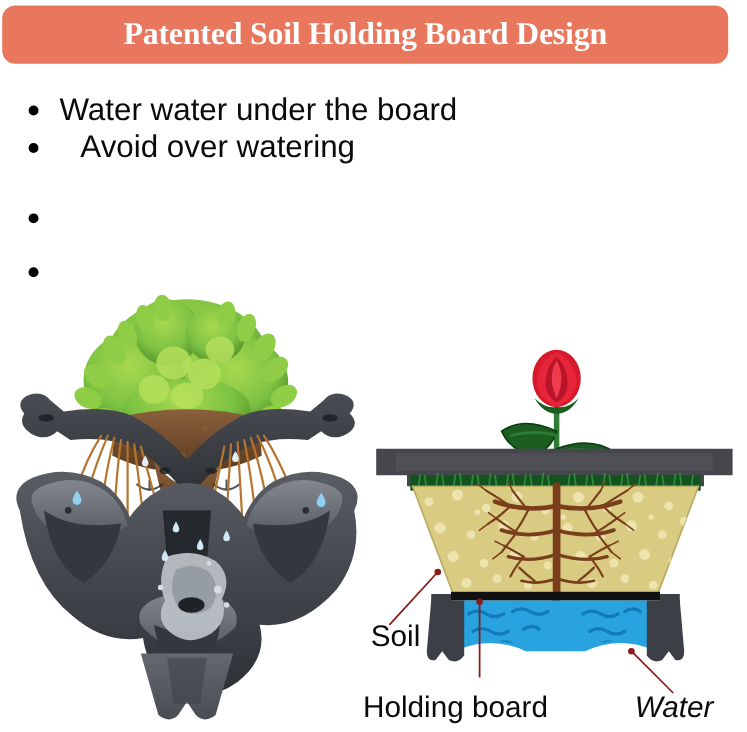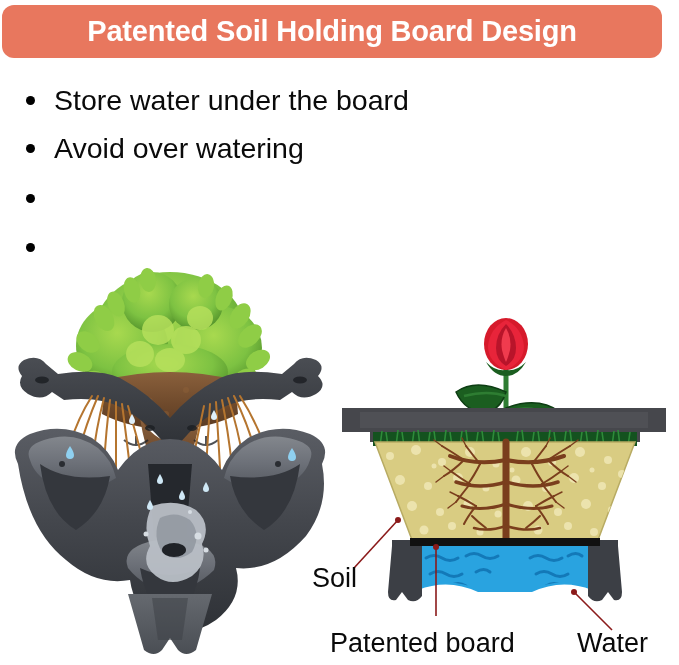--- a/index.html
+++ b/index.html
@@ -27,21 +27,21 @@
     border-radius: 12px;
     box-sizing: border-box;
   }
   #header-title {
     position: absolute;
     left: 0; right: 0;
     top: 50%;
     transform: translateY(-52%);
     text-align: center;
     color: #ffffff;
-    font-family: Liberation Sans, sans-serif;
+    font-family: Liberation Serif, serif;
     font-weight: bold;
     font-size: 29px;
     letter-spacing: -0.2px;
     white-space: nowrap;
   }
 
   
   #feature-list {
     position: absolute;
     left: 0;
@@ -65,21 +65,21 @@
     margin-right: 19px;
   }
   .bullet-text {
     font-family: "Liberation Sans", sans-serif;
     font-size: 28.5px;
     color: #0a0a0a;
     line-height: 1;
     white-space: nowrap;
   }
   #bullet-0 { top: 6px; }
-  #bullet-1 { top: 54px; }
+  #bullet-1 { top: 40px; gap: 19px; }
   #bullet-2 { top: 104px; }
   #bullet-3 { top: 153px; }
 
   
   #product-photo {
     position: absolute;
     left: 0px;
     top: 268px;
     width: 340px;
     height: 397px;
@@ -94,36 +94,36 @@
   .fig-svg { display: block; width: 100%; height: 100%; }
 
   
   .callout-label {
     position: absolute;
     font-family: "Liberation Sans", sans-serif;
     font-size: 27px;
     color: #0a0a0a;
     white-space: nowrap;
   }
-  #label-soil { left: 312px; top: 563px; }
+  #label-soil { left: 337px; top: 563px; }
   #label-holding-board { left: 330px; top: 628px; }
-  #label-water { left: 577px; top: 628px; }
+  #label-water { left: 577px; top: 628px; font-style: italic; }
 </style>
 </head>
 <body>
 
 <div id="header-banner">
   <div id="header-title">Patented Soil Holding Board Design</div>
 </div>
 
 <div id="feature-list">
 
   <div class="bullet-row" id="bullet-0">
     <span class="bullet-dot"></span>
-    <span class="bullet-text">Store water under the board</span>
+    <span class="bullet-text">Water water under the board</span>
   </div>
 
   <div class="bullet-row" id="bullet-1">
     <span class="bullet-dot"></span>
     <span class="bullet-text">Avoid over watering</span>
   </div>
 
   <div class="bullet-row" id="bullet-2">
     <span class="bullet-dot"></span>
   </div>
@@ -526,15 +526,15 @@
     <g fill="#8b1a1a">
       <circle cx="68" cy="220" r="3"></circle>
       <circle cx="106" cy="247" r="3"></circle>
       <circle cx="244" cy="292" r="3"></circle>
     </g>
   </svg>
 </div>
 
 <div class="callout-label" id="label-soil">Soil</div>
 
-<div class="callout-label" id="label-holding-board">Patented board</div>
+<div class="callout-label" id="label-holding-board">Holding board</div>
 
 <div class="callout-label" id="label-water">Water</div>
 
 </body></html>

